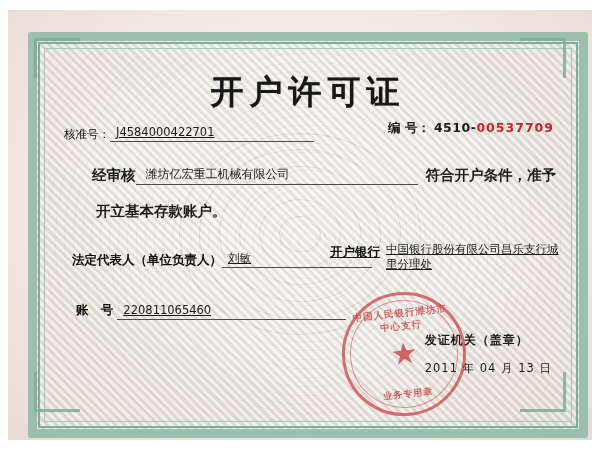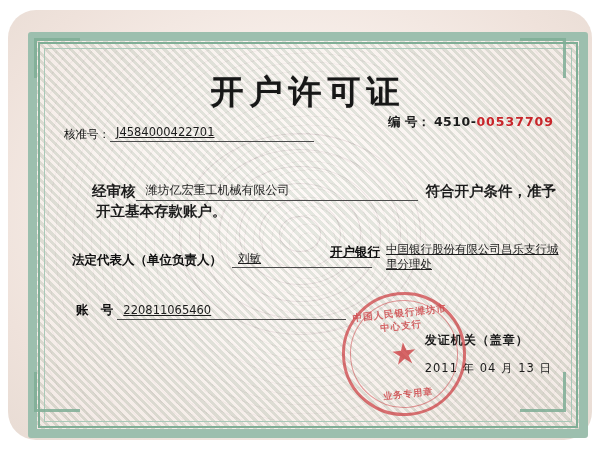--- a/index.html
+++ b/index.html
@@ -21,21 +21,20 @@
 
   
   .paper {
     position: absolute;
     left: 8px;
     top: 10px;
     width: 584px;
     height: 430px;
     background:
       radial-gradient(ellipse at 50% 45%, #fdf6f2 0%, #f7eee9 45%, #efe2db 78%, #e8dcd4 100%);
-    border-radius: 28px;
   }
 
   
   .frame-outer {
     position: absolute;
     left: 20px;
     top: 22px;
     width: 560px;
     height: 406px;
     border: 9px solid #9cbfae;
@@ -155,42 +154,41 @@
     position: absolute;
     left: 8px;
     top: 62px;
     width: 250px;
   }
   .line-approve .label { font-size: 11.5px; font-weight: normal; }
 
   .line-number {
     position: absolute;
     right: 6px;
-    top: 52px;
+    top: 58px;
     font-size: 12.5px;
     white-space: nowrap;
   }
   .line-number .num-label { font-weight: bold; }
   .num-prefix { font-weight: bold; letter-spacing: 0.5px; }
   .num-red {
     color: #c8252a;
     font-weight: bold;
     letter-spacing: 1px;
   }
 
   .para1 {
     position: absolute;
     left: 36px;
     top: 104px;
     right: 4px;
     display: flex;
     align-items: flex-end;
     font-size: 14.5px;
     font-weight: bold;
-    margin-top: 16px;
   }
   .para1 .name {
     flex: 1;
     border-bottom: 1px solid #4b4b4b;
     text-align: left;
     padding: 0 8px 1px 10px;
     font-size: 12px;
     font-weight: normal;
     white-space: nowrap;
   }
@@ -204,21 +202,20 @@
     font-weight: bold;
   }
 
   .line-legal {
     position: absolute;
     left: 16px;
     top: 188px;
     width: 300px;
     display: flex;
     align-items: flex-end;
-    gap: 10px;
   }
   .line-legal .label { font-size: 12.5px; }
 
   .line-bank {
     position: absolute;
     right: 0px;
     top: 180px;
     width: 230px;
     display: flex;
     align-items: flex-start;

